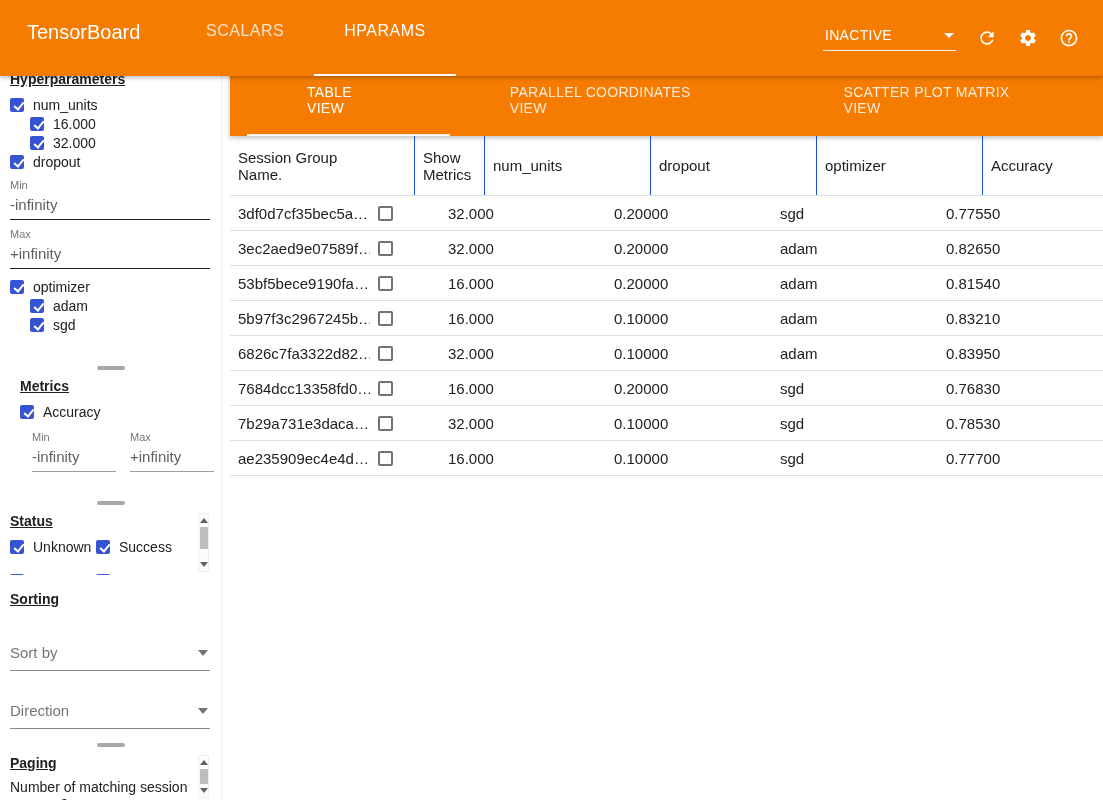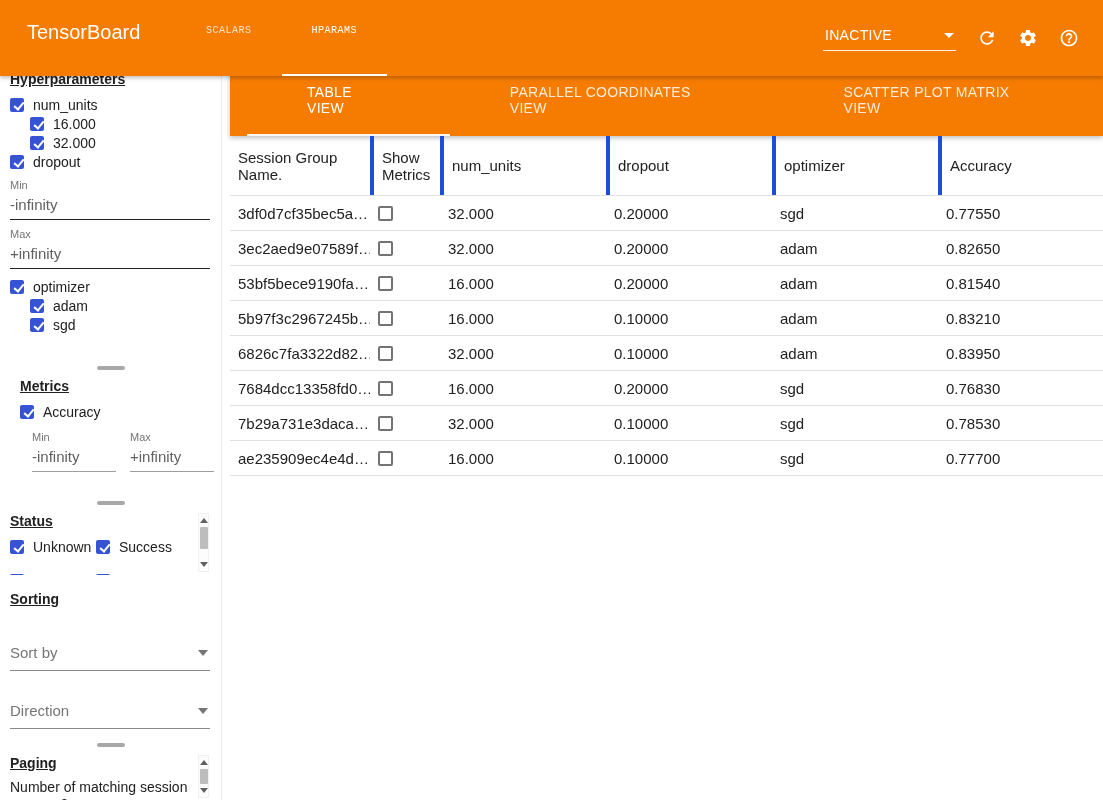--- a/index.html
+++ b/index.html
@@ -5,22 +5,22 @@
   * { box-sizing: border-box; margin: 0; padding: 0; }
   html, body { width: 1103px; height: 800px; overflow: hidden; background: #fff;
     font-family: "Liberation Sans", sans-serif; }
 
   
   .topbar { position: absolute; top: 0; left: 0; width: 1103px; height: 76px;
     background: #f57c00; color: #fff; display: flex; align-items: stretch;
     box-shadow: 0 2px 4px rgba(0,0,0,.25); z-index: 20; }
   .app-title { font-size: 20px; line-height: 64px; padding-left: 27px; width: 176px; }
   .nav-tabs { display: flex; }
-  .nav-tab { line-height: 62px; padding: 0 30px; font-size: 10px; letter-spacing: .5px;
-    color: rgba(255,255,255,.8); cursor: pointer; border-bottom: 2px solid transparent; font-family: Liberation Mono, monospace; }
+  .nav-tab { line-height: 62px; padding: 0 30px; font-size: 16px; letter-spacing: .5px;
+    color: rgba(255,255,255,.8); cursor: pointer; border-bottom: 2px solid transparent; }
   .nav-tab.active { color: #fff; border-bottom-color: #fff; }
   .topbar-right { margin-left: auto; display: flex; align-items: center; gap: 21px; padding-right: 24px; }
   .status-select { width: 133px; display: flex; justify-content: space-between; align-items: center;
     border-bottom: 1px solid rgba(255,255,255,.9); padding: 2px 2px 7px 2px; font-size: 14px;
     letter-spacing: .3px; cursor: pointer; }
   .dd-arrow { width: 0; height: 0; border-left: 5px solid transparent;
     border-right: 5px solid transparent; border-top: 5px solid #fff; }
   .icon-btn { cursor: pointer; }
   .icon-btn svg { width: 20px; height: 20px; fill: #fff; display: block; }
 
@@ -86,21 +86,21 @@
     padding-left: 17px; box-shadow: 0 2px 5px rgba(0,0,0,.25); }
   .view-tab { display: flex; align-items: center; justify-content: center; padding: 0 60px;
     color: rgba(255,255,255,.85); font-size: 14px; letter-spacing: .3px; cursor: pointer;
     border-bottom: 2px solid transparent; }
   .view-tab.active { color: #fff; border-bottom-color: rgba(255,255,255,.95); }
 
   .thead, .trow { display: grid; grid-template-columns: 140px 70px 166px 166px 166px 1fr; }
   .thead { height: 60px; border-bottom: 1px solid #e0e0e0; }
   .th { display: flex; align-items: center; padding: 0 8px; font-size: 15px; color: #212121;
     line-height: 17px; }
-  .th + .th { border-left: 4px solid #1d4ed8; }
+  .th + .th { border-left: 1px solid #1d4ed8; margin-left: 44px; }
   .trow { height: 35px; border-bottom: 1px solid #e0e0e0; }
   .td { display: flex; align-items: center; padding: 0 8px; font-size: 15px; color: #212121;
     white-space: nowrap; overflow: hidden; }
   .rowcb { width: 15px; height: 15px; border: 2px solid #737373; border-radius: 2px;
     cursor: pointer; flex: none; }
 </style>
 </head>
 <body>
 
 <div class="topbar">

